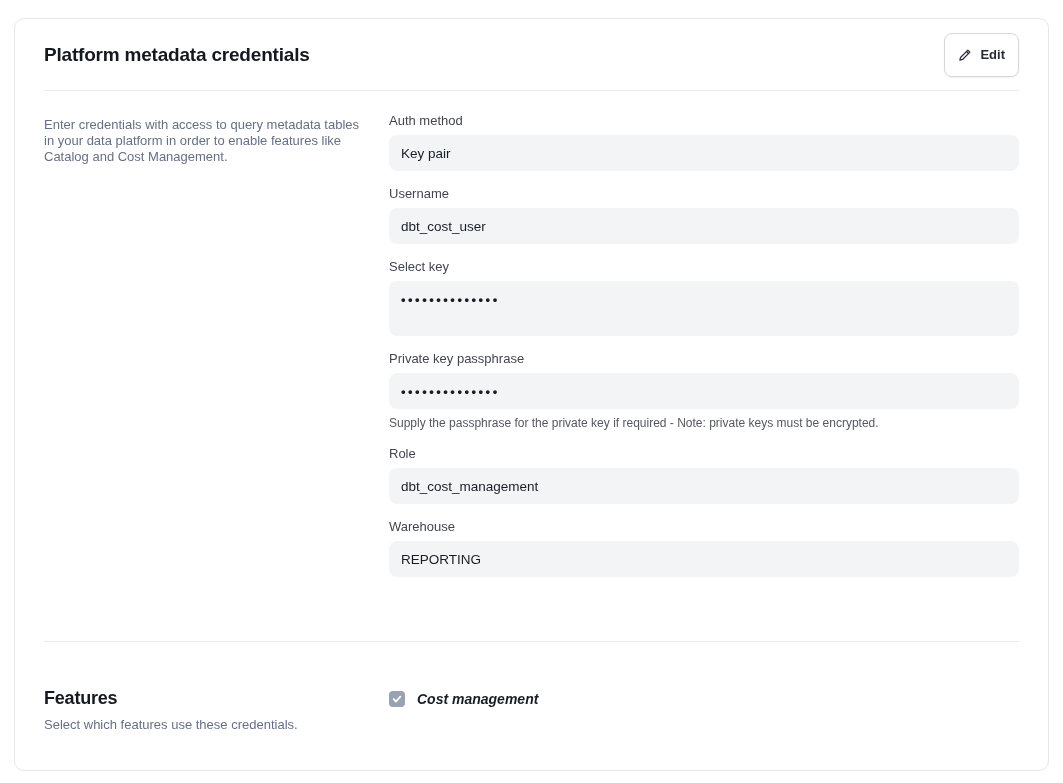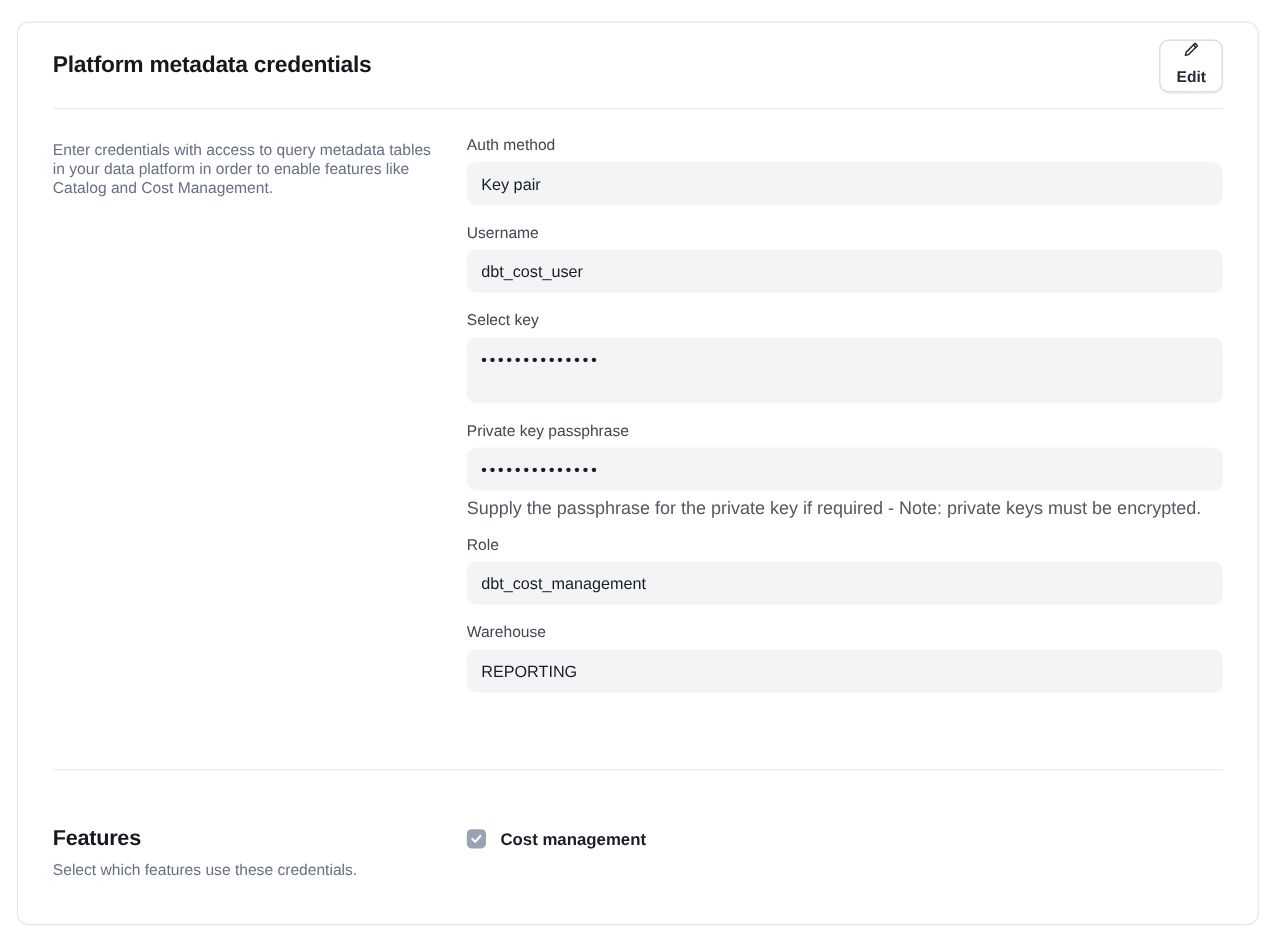--- a/index.html
+++ b/index.html
@@ -35,21 +35,20 @@
   .edit-btn {
     display: inline-flex; align-items: center; gap: 8px;
     height: 44px; padding: 0 13px;
     background: #ffffff;
     border: 1px solid #d5d7da;
     border-radius: 8px;
     box-shadow: 0 1px 2px rgba(10,13,18,0.06);
     font-family: "Liberation Sans", sans-serif;
     font-size: 13px; font-weight: 700; color: #252b37;
     cursor: pointer;
-    flex-direction: column;
   }
   .edit-btn svg { display: block; }
   
   .section {
     display: grid;
     grid-template-columns: 330px 1fr;
     column-gap: 15px;
     padding-top: 22px;
   }
   .section-desc {
@@ -75,21 +74,21 @@
     font-size: 13.5px; font-weight: 500; color: #181d27;
   }
   .field-box.tall {
     min-height: 55px;
     align-items: flex-start;
     padding-top: 11px;
   }
   .masked { letter-spacing: 2.5px; font-size: 13px; font-weight: 700; }
   .field-helper {
     margin-top: 7px;
-    font-size: 15px; line-height: 15px;
+    font-size: 12px; line-height: 15px;
     color: #535862;
   }
   .divider {
     border: none; border-top: 1px solid #e9eaeb;
     margin: 49px 0 0 0;
   }
   
   .features-section { padding-top: 46px; }
   .features-title {
     margin: 0 0 8px 0;
@@ -102,20 +101,21 @@
     width: 16px; height: 16px; flex: 0 0 16px;
     margin-top: 1px;
     background: #98a2b3;
     border-radius: 4px;
     display: flex; align-items: center; justify-content: center;
     cursor: pointer;
   }
   .feature-label {
     font-size: 14px; font-weight: 700; color: #181d27;
     line-height: 18px;
+    font-style: italic;
   }
   .feature-text {
     margin-top: 5px;
     font-size: 13px; color: #535862; line-height: 16px;
   }
 </style>
 </head>
 <body>
 
 <div class="card">

